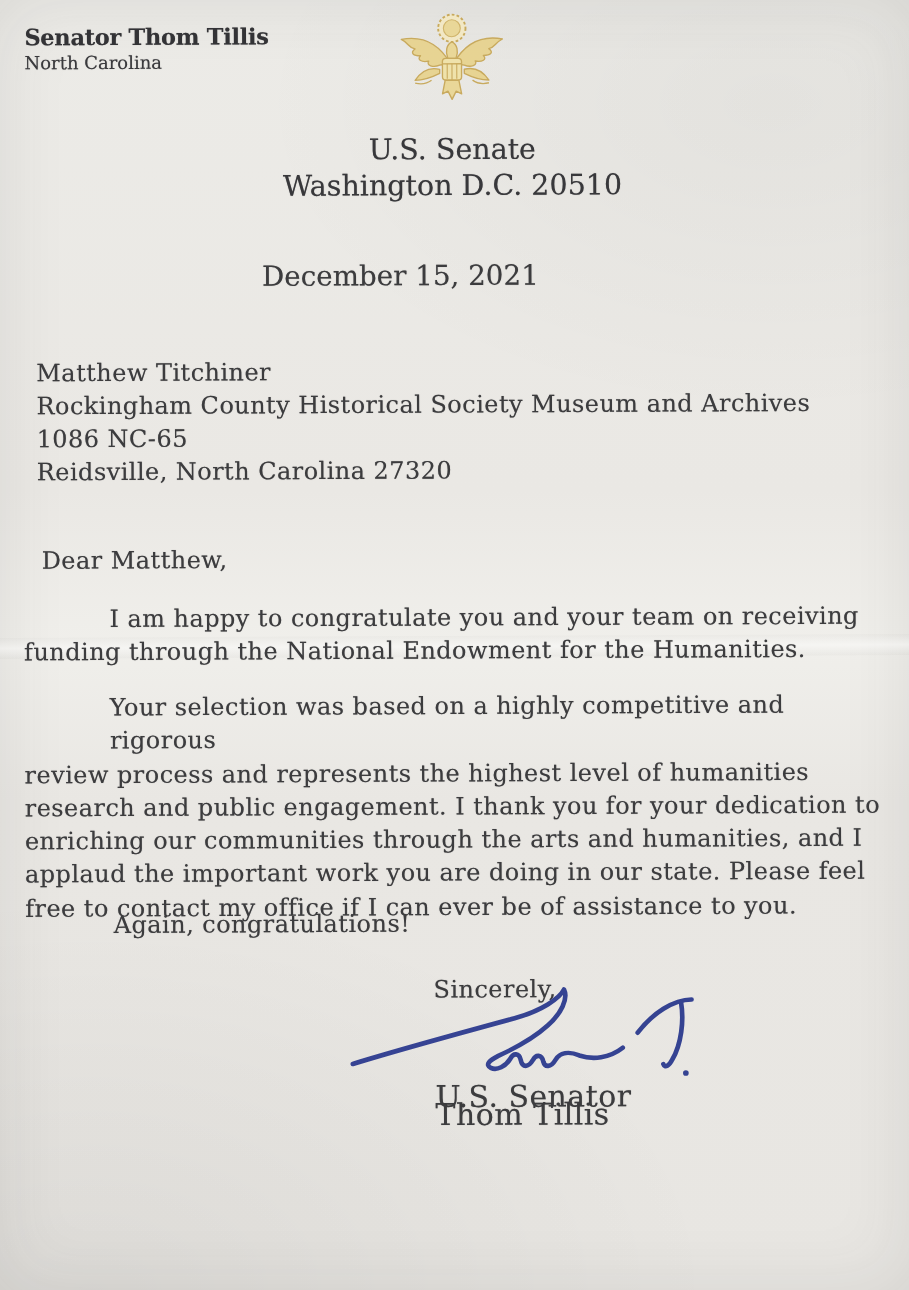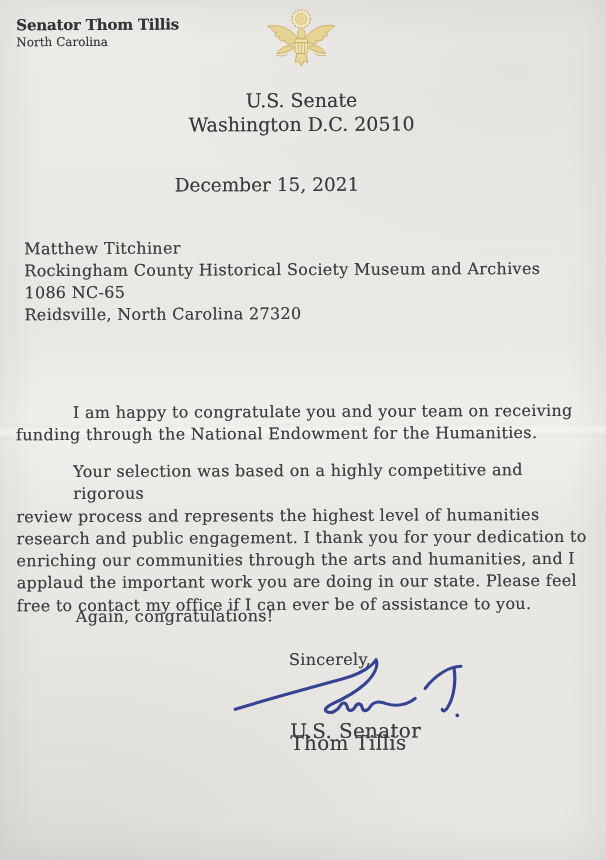--- a/index.html
+++ b/index.html
@@ -90,20 +90,21 @@
 
     <div class="date-line soft-text">December 15, 2021</div>
 
     <div class="recipient">
       <div class="soft-text">Matthew Titchiner</div>
       <div class="soft-text">Rockingham County Historical Society Museum and Archives</div>
       <div class="soft-text">1086 NC-65</div>
       <div class="soft-text">Reidsville, North Carolina 27320</div>
     </div>
 
+    <div class="salutation soft-text">Dear Matthew,</div>
 
     <div class="para p1">
       <div class="indent soft-text">I am happy to congratulate you and your team on receiving</div>
       <div class="soft-text">funding through the National Endowment for the Humanities.</div>
     </div>
 
     <div class="para p2">
       <div class="indent soft-text">Your selection was based on a highly competitive and rigorous</div>
       <div class="soft-text">review process and represents the highest level of humanities</div>
       <div class="soft-text">research and public engagement. I thank you for your dedication to</div>

